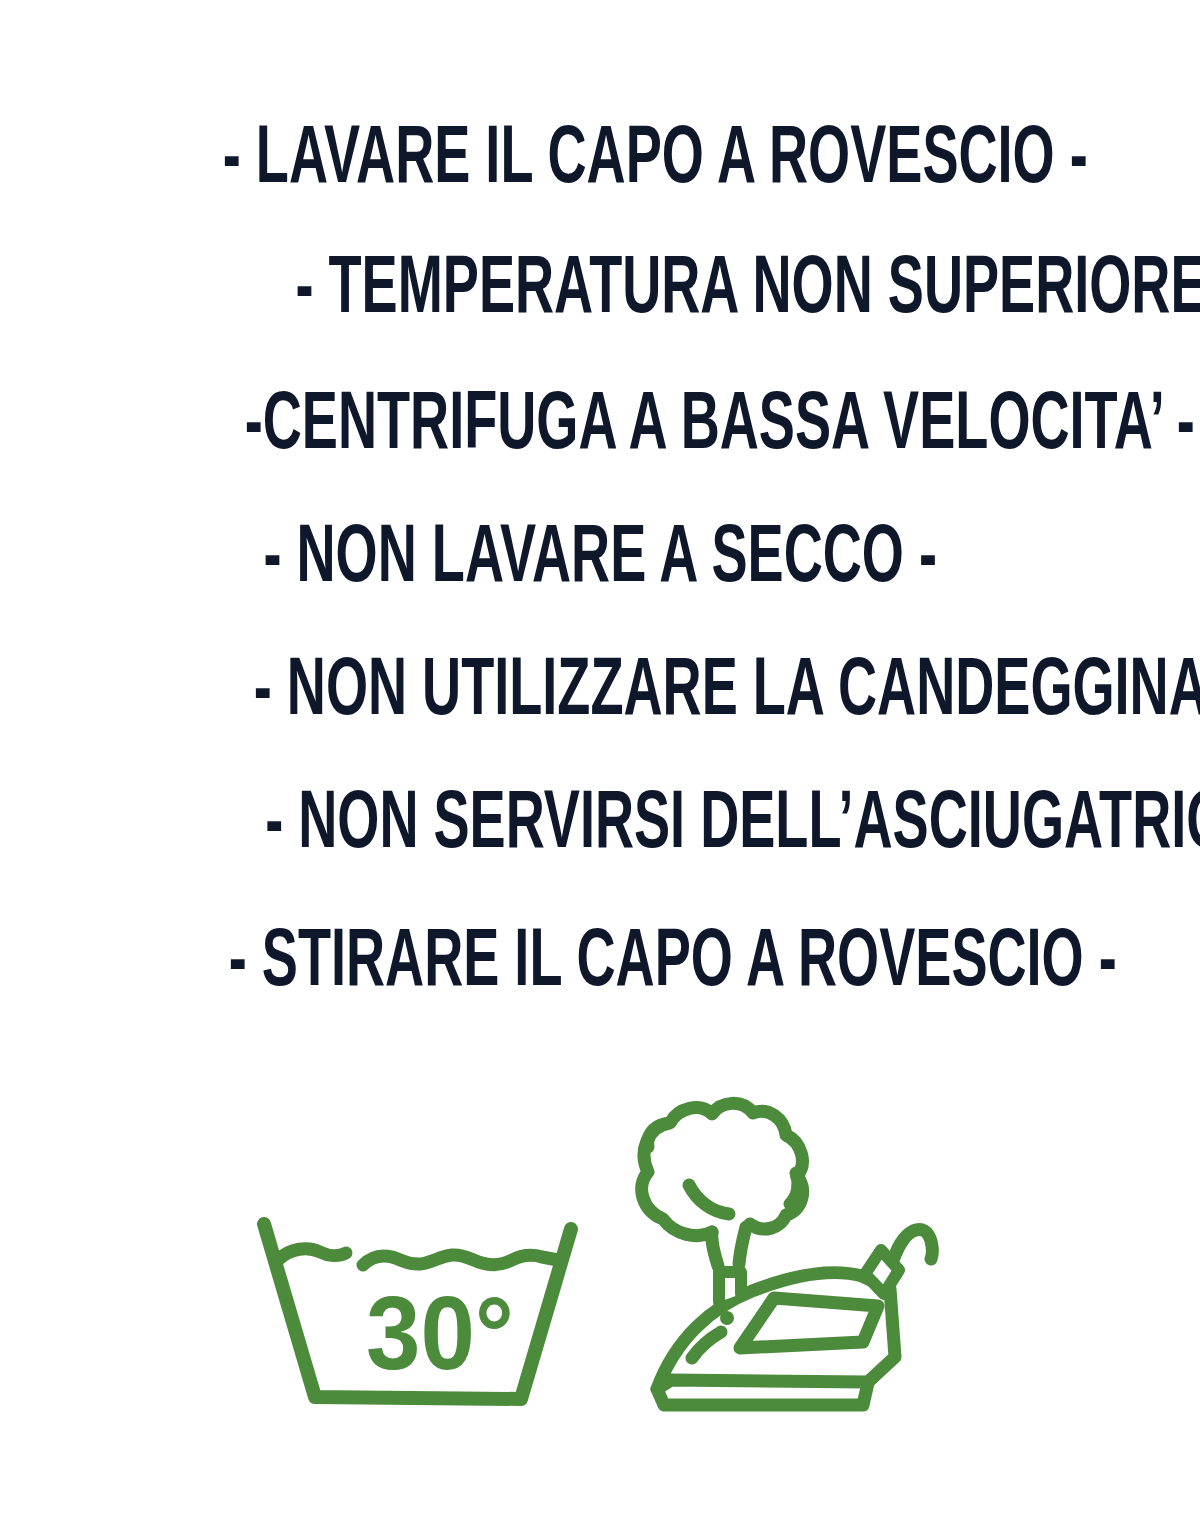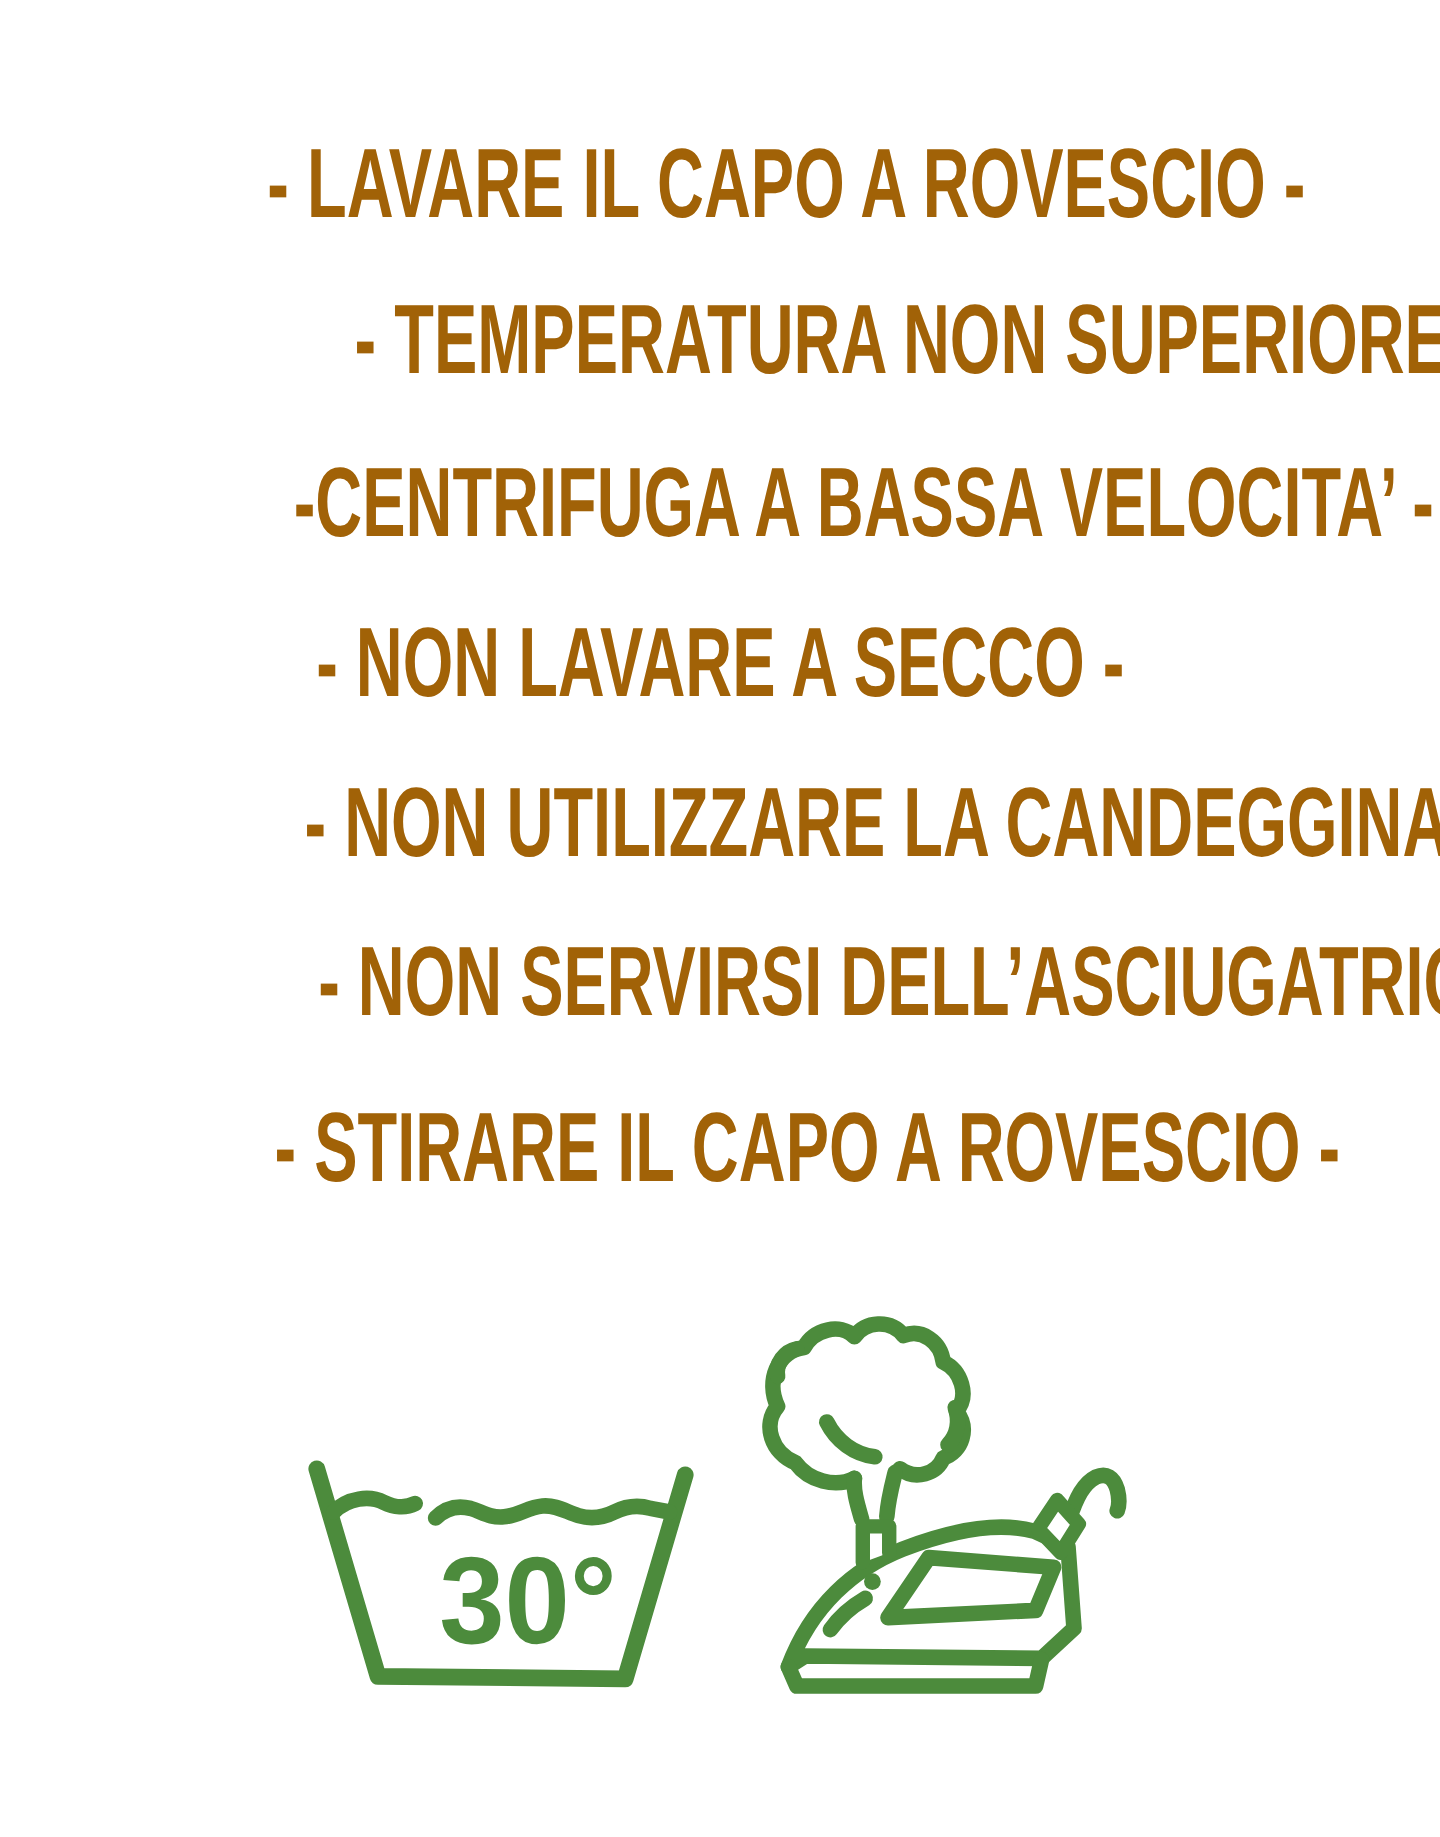--- a/index.html
+++ b/index.html
@@ -16,21 +16,21 @@
     font-family: "Liberation Sans", sans-serif;
   }
   .line {
     position: absolute;
     left: 0;
     width: 100%;
     text-align: center;
     font-size: 82px;
     line-height: 1;
     font-weight: 700;
-    color: #a16207;
+    color: #0f172a;
     white-space: nowrap;
   }
   .squeeze {
     display: inline-block;
     transform: scaleX(0.66);
     transform-origin: 50% 50%;
     letter-spacing: 0px;
   }
   .line-1 { top: 113px; }
   .line-2 { top: 243px; }

